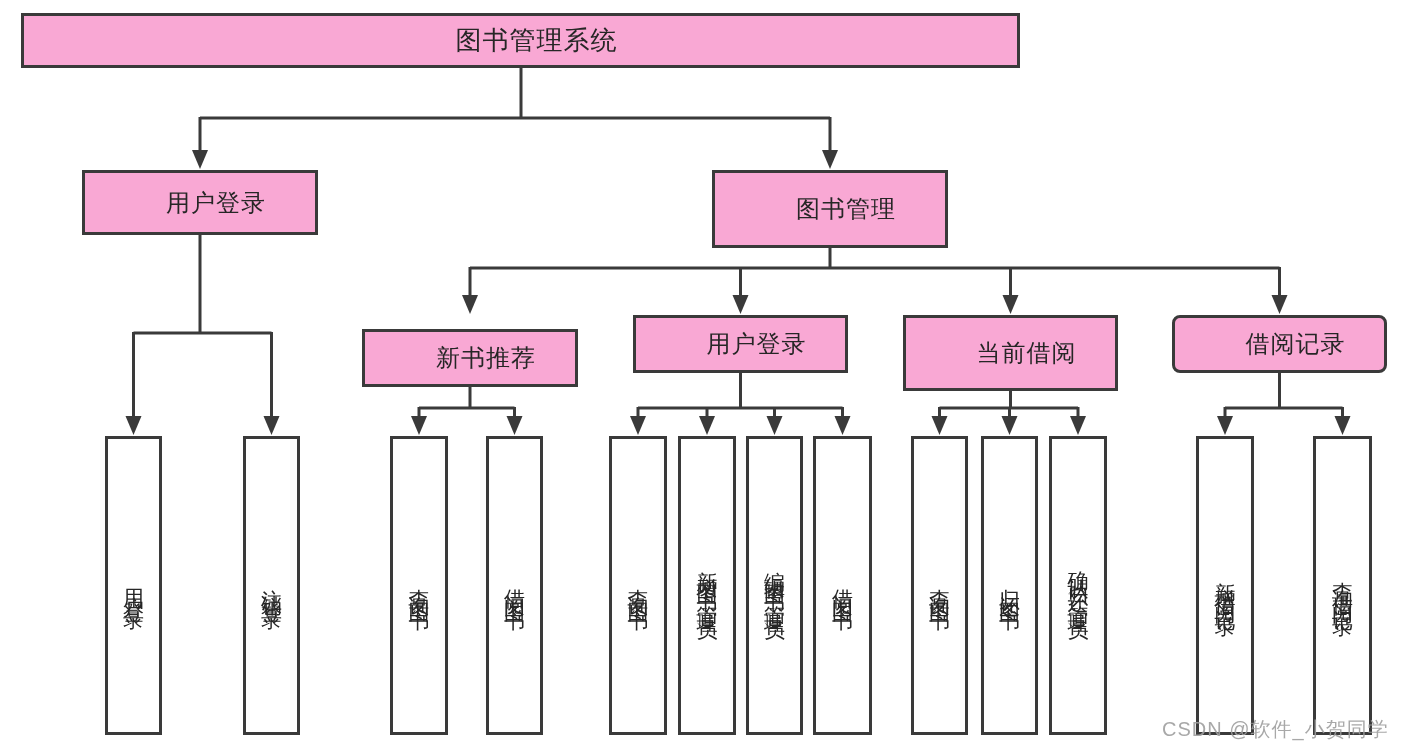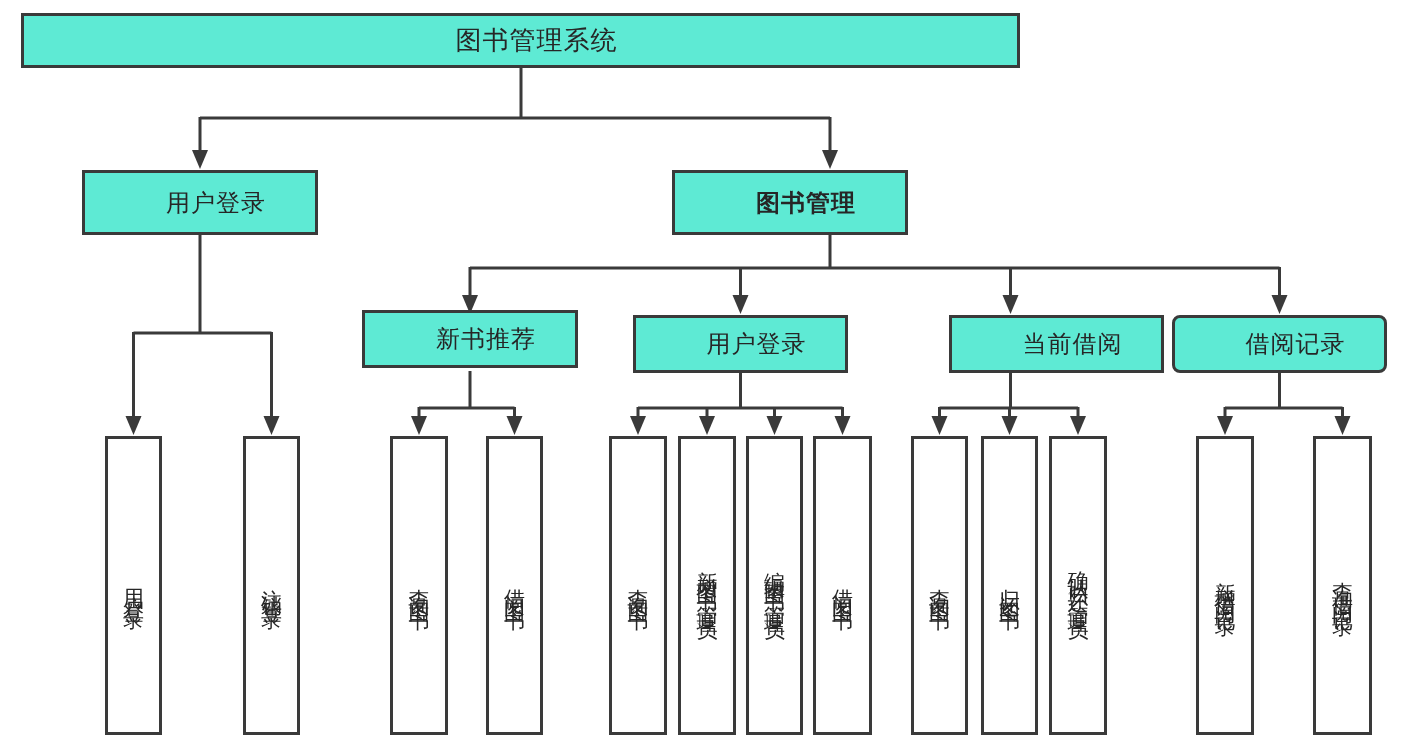--- a/index.html
+++ b/index.html
@@ -19,21 +19,21 @@
     position: absolute;
     left: 0; top: 0;
     width: 1405px; height: 747px;
     pointer-events: none;
   }
   #connectors path { stroke: var(--line); stroke-width: 3; fill: none; }
   #connectors polygon { fill: var(--line); stroke: none; }
   .hbox {
     position: absolute;
     border: 3px solid var(--line);
-    background: #5eead4;
+    background: #f9a8d4;
     display: flex;
     align-items: center;
     justify-content: center;
     font-size: 24px;
     letter-spacing: 1px;
     color: var(--text);
     white-space: nowrap;
     padding-left: 32px;
   }
   .vbox {
@@ -46,24 +46,24 @@
     display: flex;
     align-items: center;
     justify-content: center;
     writing-mode: vertical-rl;
     font-size: 21px;
     letter-spacing: 7px;
     color: var(--text);
   }
   #n-root    { left: 21px;  top: 13px;  width: 999px; height: 55px; font-size: 26px; }
   #n-login   { left: 82px;  top: 170px; width: 236px; height: 65px; }
-  #n-mgmt    { left: 672px; top: 170px; width: 236px; height: 65px; font-weight: bold; }
-  #n-newbook { left: 362px; top: 310px; width: 216px; height: 58px; }
+  #n-mgmt    { left: 712px; top: 170px; width: 236px; height: 78px; }
+  #n-newbook { left: 362px; top: 329px; width: 216px; height: 58px; }
   #n-borrow  { left: 633px; top: 315px; width: 215px; height: 58px; }
-  #n-current { left: 949px; top: 315px; width: 215px; height: 58px; }
+  #n-current { left: 903px; top: 315px; width: 215px; height: 76px; }
   #n-records { left: 1172px;top: 315px; width: 215px; height: 58px; border-radius: 8px; }
   #n-l-login  { left: 105px; width: 57px; }
   #n-l-logout { left: 243px; width: 57px; }
   #n-l-nbq    { left: 390px; }
   #n-l-nbb    { left: 486px; width: 57px; }
   #n-l-bwq    { left: 609px; }
   #n-l-bwa    { left: 678px; }
   #n-l-bwe    { left: 746px; width: 57px; }
   #n-l-bwb    { left: 813px; width: 59px; }
   #n-l-cq     { left: 911px; width: 57px; }
@@ -137,13 +137,14 @@
   <div class="vbox" id="n-l-bwe">编辑图书（管理员）</div>
   <div class="vbox" id="n-l-bwb">借阅图书</div>
 
   <div class="vbox" id="n-l-cq">查询图书</div>
   <div class="vbox" id="n-l-cr">归还图书</div>
   <div class="vbox" id="n-l-cc">确认归还（管理员）</div>
 
   <div class="vbox" id="n-l-ra">新增借阅记录</div>
   <div class="vbox" id="n-l-rq">查询借阅记录</div>
 
+  <div id="watermark">CSDN @软件_小贺同学</div>
 </div>
 
 </body></html>

